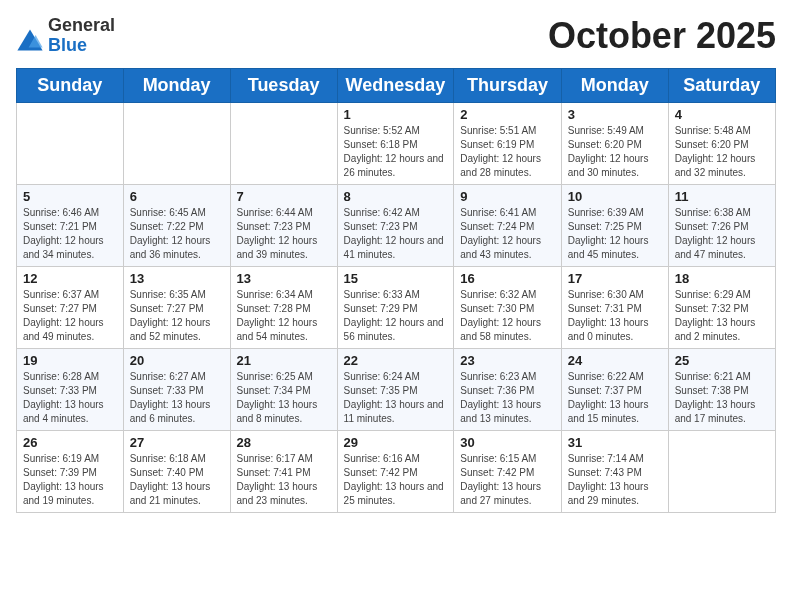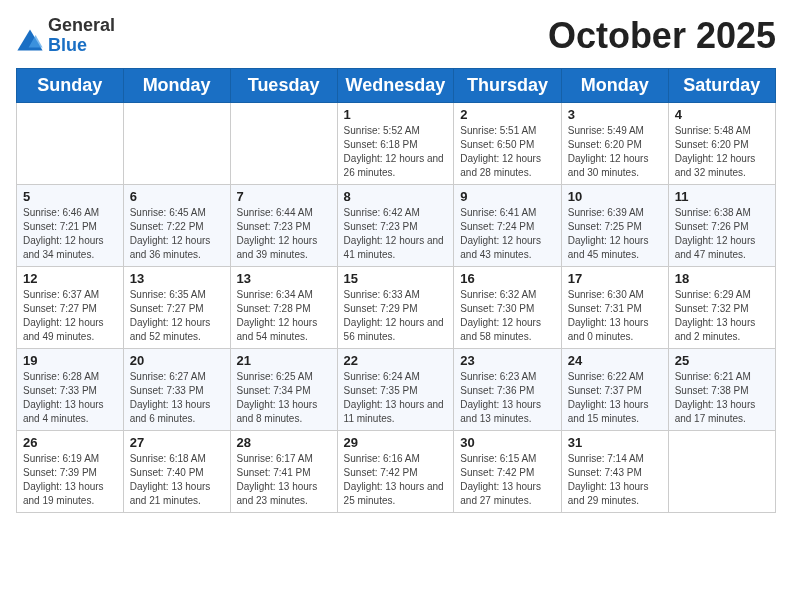--- a/index.html
+++ b/index.html
@@ -125,21 +125,21 @@
         <td class="empty"></td>
         <td>
           <span class="day-number">1</span>
           <div class="day-info">Sunrise: 5:52 AM
 Sunset: 6:18 PM
 Daylight: 12 hours and 26 minutes.</div>
         </td>
         <td>
           <span class="day-number">2</span>
           <div class="day-info">Sunrise: 5:51 AM
-Sunset: 6:50 PM
+Sunset: 6:19 PM
 Daylight: 12 hours and 28 minutes.</div>
         </td>
         <td>
           <span class="day-number">3</span>
           <div class="day-info">Sunrise: 5:49 AM
 Sunset: 6:20 PM
 Daylight: 12 hours and 30 minutes.</div>
         </td>
         <td>
           <span class="day-number">4</span>

